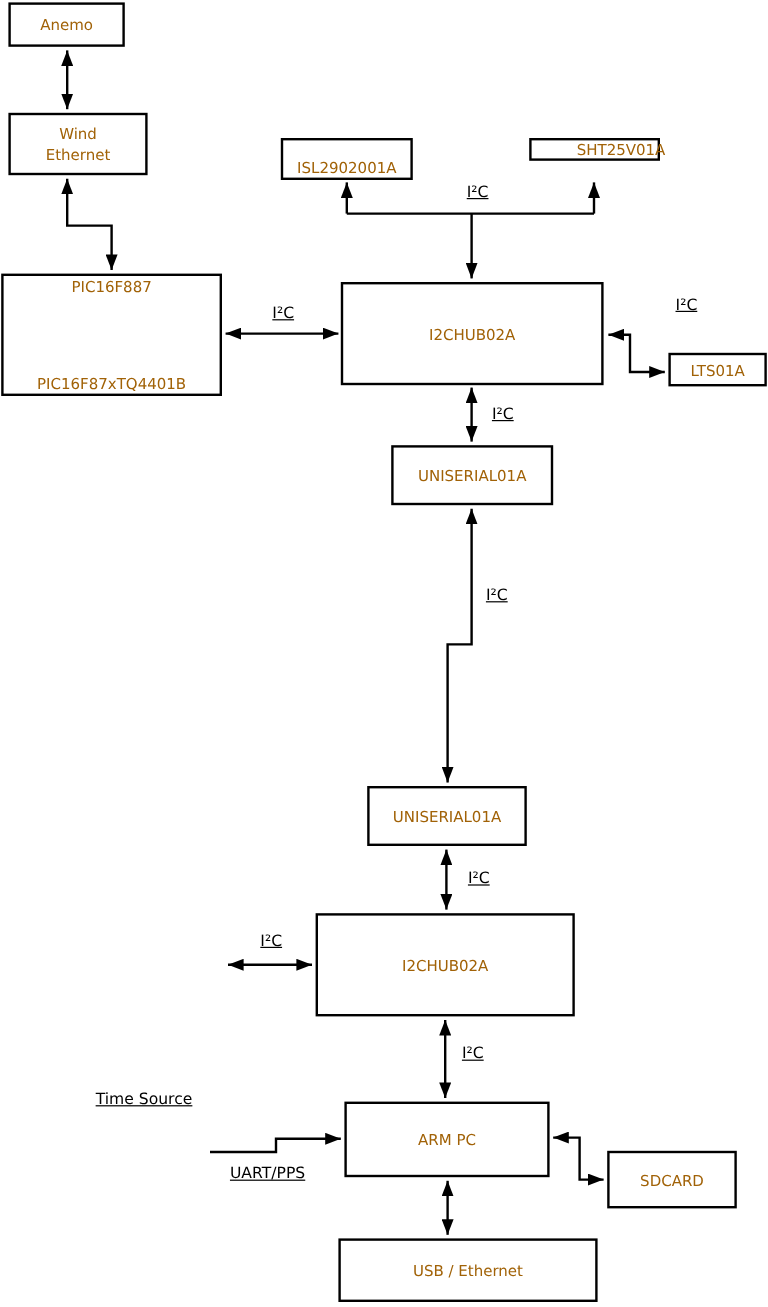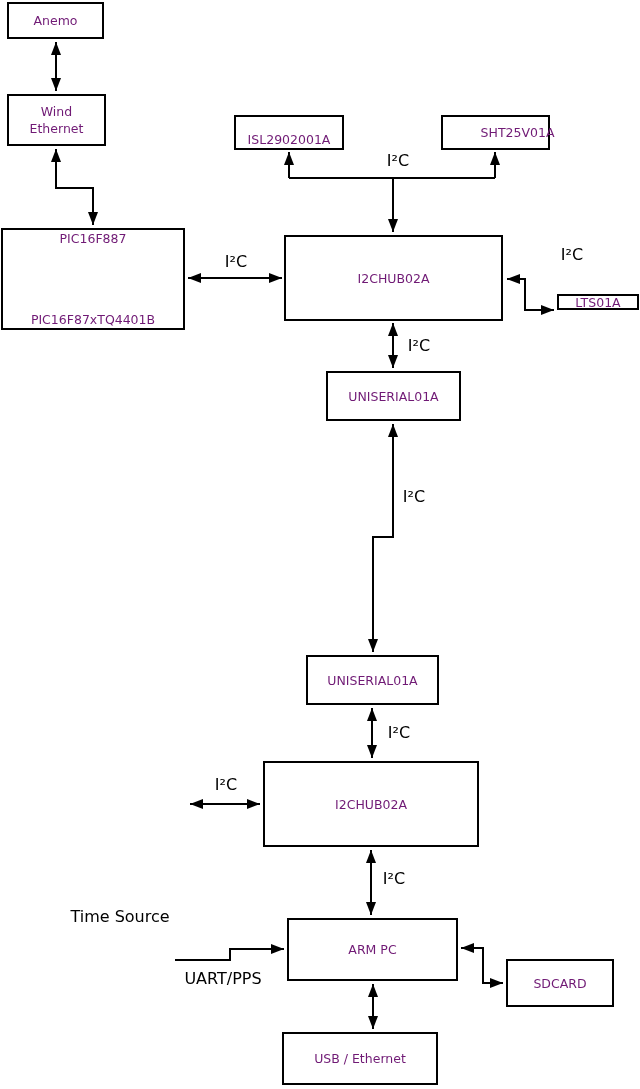--- a/index.html
+++ b/index.html
@@ -24,34 +24,35 @@
   .node {
     position: absolute;
     box-sizing: border-box;
     border: 2px solid #000000;
     background: #ffffff;
     display: flex;
     flex-direction: column;
     align-items: center;
     justify-content: center;
     text-align: center;
-    color: #701a75;
+    color: #a16207;
     font-size: 12.5px;
     line-height: 17px;
     z-index: 1;
     white-space: nowrap;
   }
   .edge-label {
     position: absolute;
     transform: translate(-50%, -50%);
     color: #000000;
-    font-size: 16px;
+    font-size: 13px;
     line-height: 14px;
     white-space: nowrap;
     z-index: 2;
+    text-decoration: underline;
   }
   polyline {
     fill: none;
     stroke: #000000;
     stroke-width: 2;
   }
 </style>
 </head>
 <body>
 
@@ -91,43 +92,43 @@
 
     <polyline points="461,948 483,948 483,983 503,983" marker-start="url(#ah)" marker-end="url(#ah)"></polyline>
 
     <polyline points="373,984 373,1029" marker-start="url(#ah)" marker-end="url(#ah)"></polyline>
   </svg>
 
   <div class="node" style="left:7px; top:2px; width:97px; height:37px;">
     <span>Anemo</span>
   </div>
 
-  <div class="node" style="left:7px; top:94px; width:99px; height:52px;">
+  <div class="node" style="left:7px; top:94px; width:116px; height:52px;">
     <span>Wind</span>
     <span>Ethernet</span>
   </div>
 
   <div class="node" style="left:1px; top:228px; width:184px; height:102px;justify-content:space-between;">
     <span>PIC16F887</span>
     <span>PIC16F87xTQ4401B</span>
   </div>
 
   <div class="node" style="left:234px; top:115px; width:110px; height:35px;justify-content:flex-end;">
     <span>ISL2902001A</span>
   </div>
 
-  <div class="node" style="left:441px; top:115px; width:109px; height:35px;padding-left:44px;">
+  <div class="node" style="left:441px; top:115px; width:109px; height:19px;padding-left:44px;">
     <span>SHT25V01A</span>
   </div>
 
   <div class="node" style="left:284px; top:235px; width:219px; height:86px;">
     <span>I2CHUB02A</span>
   </div>
 
-  <div class="node" style="left:557px; top:294px; width:82px; height:16px;">
+  <div class="node" style="left:557px; top:294px; width:82px; height:28px;">
     <span>LTS01A</span>
   </div>
 
   <div class="node" style="left:326px; top:371px; width:135px; height:50px;">
     <span>UNISERIAL01A</span>
   </div>
 
   <div class="node" style="left:306px; top:655px; width:133px; height:50px;">
     <span>UNISERIAL01A</span>
   </div>
@@ -139,21 +140,21 @@
 
 
   <div class="node" style="left:506px; top:959px; width:108px; height:48px;">
     <span>SDCARD</span>
   </div>
 
   <div class="node" style="left:287px; top:918px; width:171px; height:63px;">
     <span>ARM PC</span>
   </div>
 
-  <div class="node" style="left:282px; top:1032px; width:156px; height:53px;">
+  <div class="node" style="left:282px; top:1032px; width:216px; height:53px;">
     <span>USB / Ethernet</span>
   </div>
 
   <div class="edge-label" style="left:398px; top:161px;">I²C</div>
 
   <div class="edge-label" style="left:236px; top:262px;">I²C</div>
 
   <div class="edge-label" style="left:572px; top:255px;">I²C</div>
 
   <div class="edge-label" style="left:419px; top:346px;">I²C</div>

